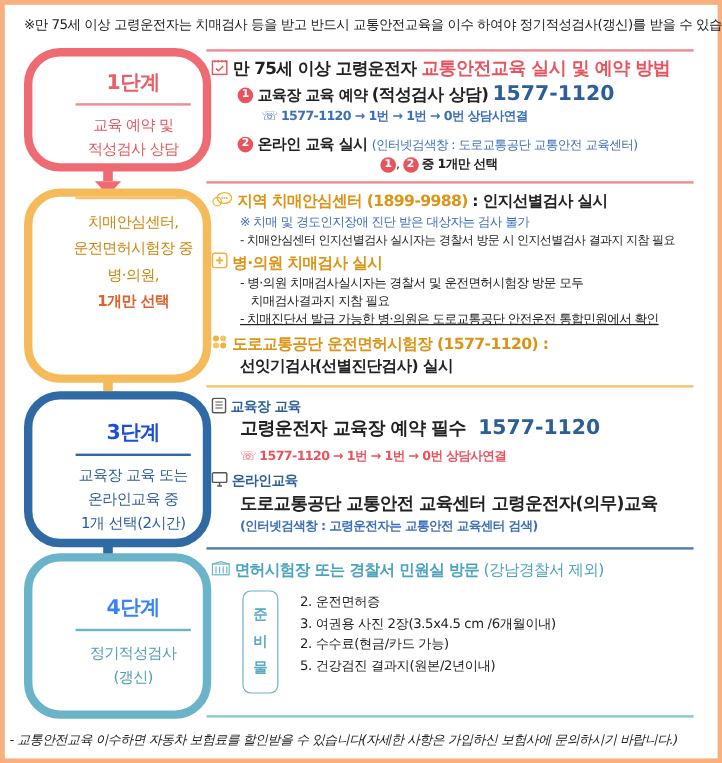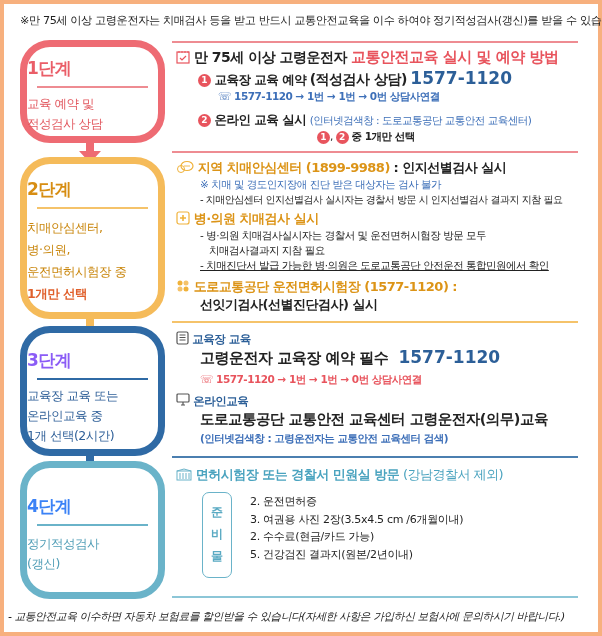--- a/index.html
+++ b/index.html
@@ -3,31 +3,31 @@
 <meta charset="utf-8">
 <style>
   * { box-sizing: border-box; margin: 0; padding: 0; }
   html, body { width: 602px; height: 636px; background: #ffffff; }
   body { font-family: "DejaVu Sans", "Liberation Sans", sans-serif; color: #222; position: relative; overflow: hidden; }
   .frame { position: absolute; left: 0; top: 0; width: 602px; height: 636px; border: 4px solid #f7b07e; }
   .top-note { position: absolute; left: 20px; top: 13px; font-size: 11.2px; color: #222; letter-spacing: -0.4px; white-space: nowrap; }
   .bottom-note { position: absolute; left: 8px; top: 610px; font-size: 10.8px; color: #222; letter-spacing: -0.45px; white-space: nowrap; font-style: italic; }
 
   
-  .stage { position: absolute; left: 20px; width: 145px; border-width: 7px; border-style: solid; border-radius: 30px; background: #fff; text-align: left; }
+  .stage { position: absolute; left: 20px; width: 156px; border-width: 7px; border-style: solid; border-radius: 30px; background: #fff; text-align: center; padding-left: 26px; }
   .stage .title { font-weight: bold; font-size: 17px; margin-top: 10px; padding-bottom: 6px; letter-spacing: -0.5px; }
   .stage .sep { height: 2px; margin: 0 10px 6px; }
   .stage .desc { font-size: 12.5px; line-height: 20px; letter-spacing: -0.5px; }
   .s1 { top: 40px; height: 103px; border-color: #ee6b73; }
   .s1 .title { color: #ea5e68; } .s1 .sep { background: #ee8c92; } .s1 .desc { color: #e2585f; }
   .s2 { top: 157px; height: 162px; border-color: #f5bb5a; }
   .s2 .title { color: #d78d12; margin-top: 14px; } .s2 .sep { background: #f5c36a; margin-bottom: 8px; } .s2 .desc { color: #c9860c; line-height: 22px; }
   .s2 .desc .hl { color: #e0602c; font-weight: bold; }
   .s3 { top: 326px; height: 130px; border-color: #2f6aa5; }
-  .s3 .title { color: #8b5cf6; margin-top: 16px; } .s3 .sep { background: #2f6aa5; margin-bottom: 6px;} .s3 .desc { color: #2e5f98; }
+  .s3 .title { color: #1d4ed8; margin-top: 16px; } .s3 .sep { background: #2f6aa5; margin-bottom: 6px;} .s3 .desc { color: #2e5f98; }
   .s4 { top: 461px; height: 138px; border-color: #6ab3c9; }
   .s4 .title { color: #3b82f6; margin-top: 27px; } .s4 .sep { background: #6ab3c9; margin-bottom: 8px;} .s4 .desc { color: #4f9db6; }
 
   .arrow { position: absolute; left: 83px; width: 14px; }
   .arrow .stem { width: 8px; margin: 0 auto; }
   .arrow .head { width: 0; height: 0; border-left: 11px solid transparent; border-right: 11px solid transparent; margin-left: -4px; }
   .a1 { top: 137px; } .a1 .stem { height: 14px; background: #ee6b73; } .a1 .head { border-top: 12px solid #ee6b73; }
   .a2 { top: 313px; } .a2 .stem { height: 13px; background: #f5bb5a; } .a2 .head { border-top: 12px solid #f5bb5a; }
   .a3 { top: 450px; } .a3 .stem { height: 13px; background: #2f6aa5; } .a3 .head { border-top: 12px solid #2f6aa5; }
   .hr { position: absolute; left: 172px; width: 406px; height: 2px; }
@@ -65,26 +65,25 @@
     <div>교육 예약 및</div>
     <div>적성검사 상담</div>
   </div>
 </div>
 <div class="arrow a1">
     <div class="stem"></div>
     <div class="head"></div>
   </div>
 
 <div class="stage s2">
-  <div class="title">2단계</div>
   <div class="sep"></div>
   <div class="desc">
     <div>치매안심센터,</div>
+    <div>운전면허시험장 중</div>
     <div>병·의원,</div>
-    <div>운전면허시험장 중</div>
     <div class="hl">1개만 선택</div>
   </div>
 </div>
 <div class="arrow a2">
     <div class="stem"></div>
     <div class="head"></div>
   </div>
 
 <div class="stage s3">
   <div class="title">3단계</div>

